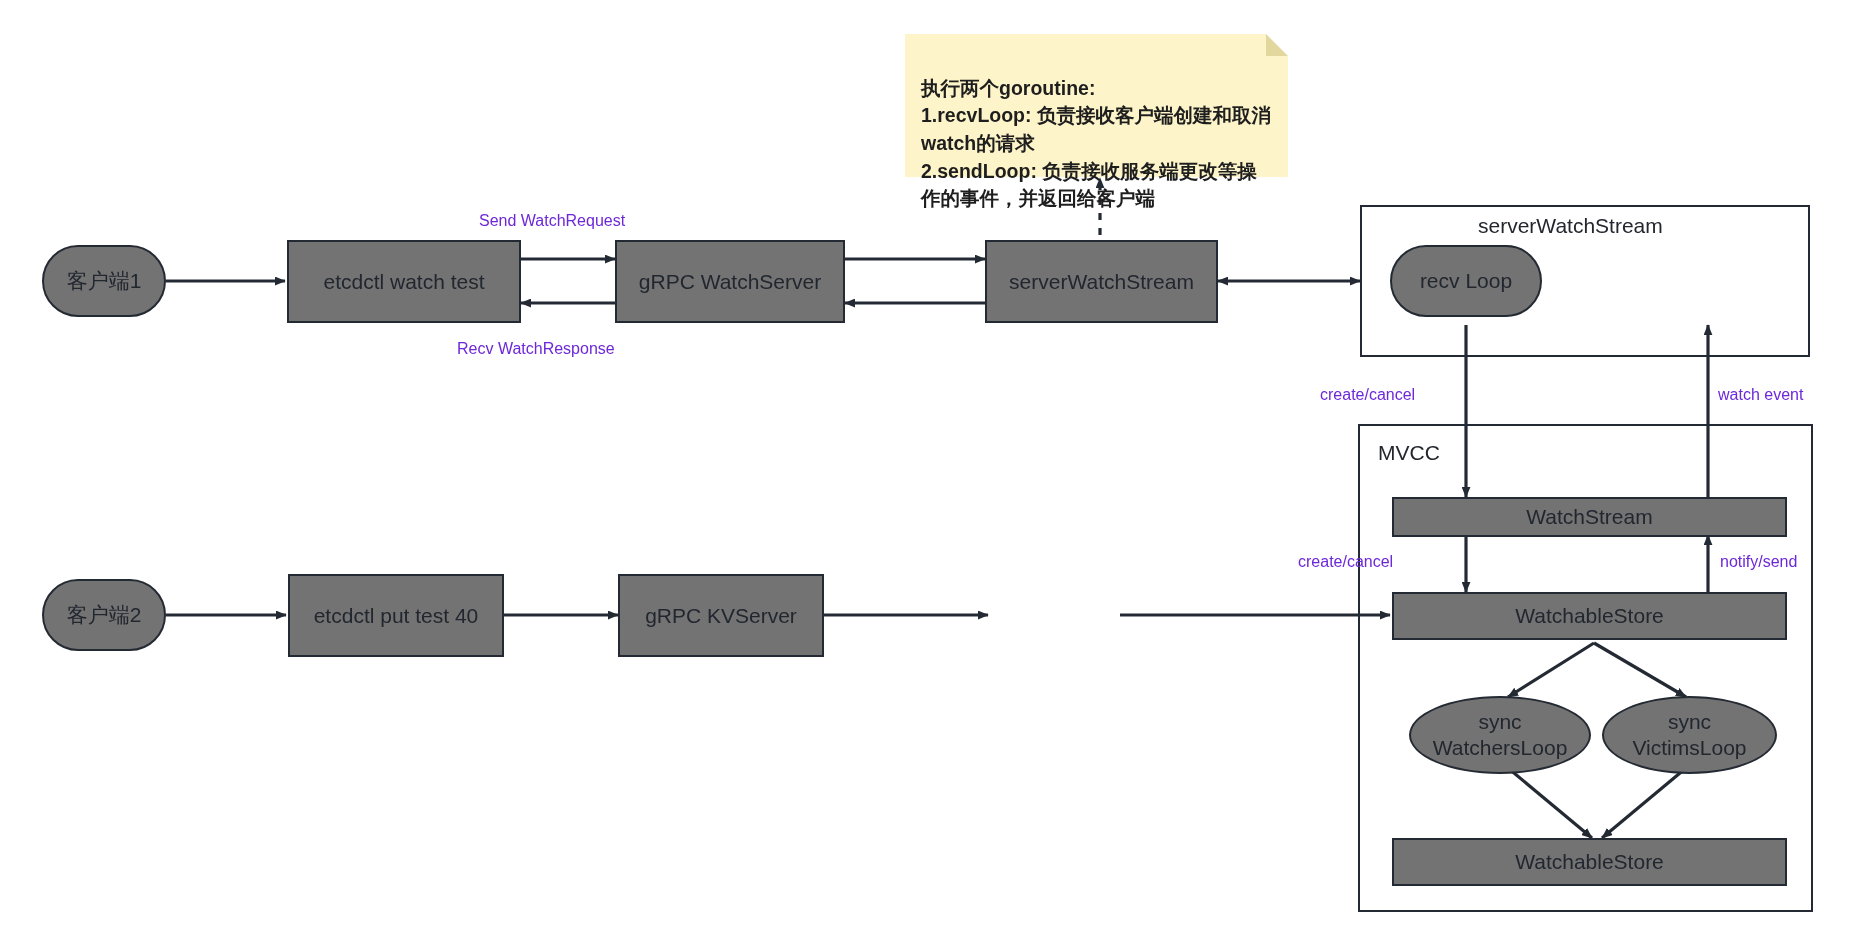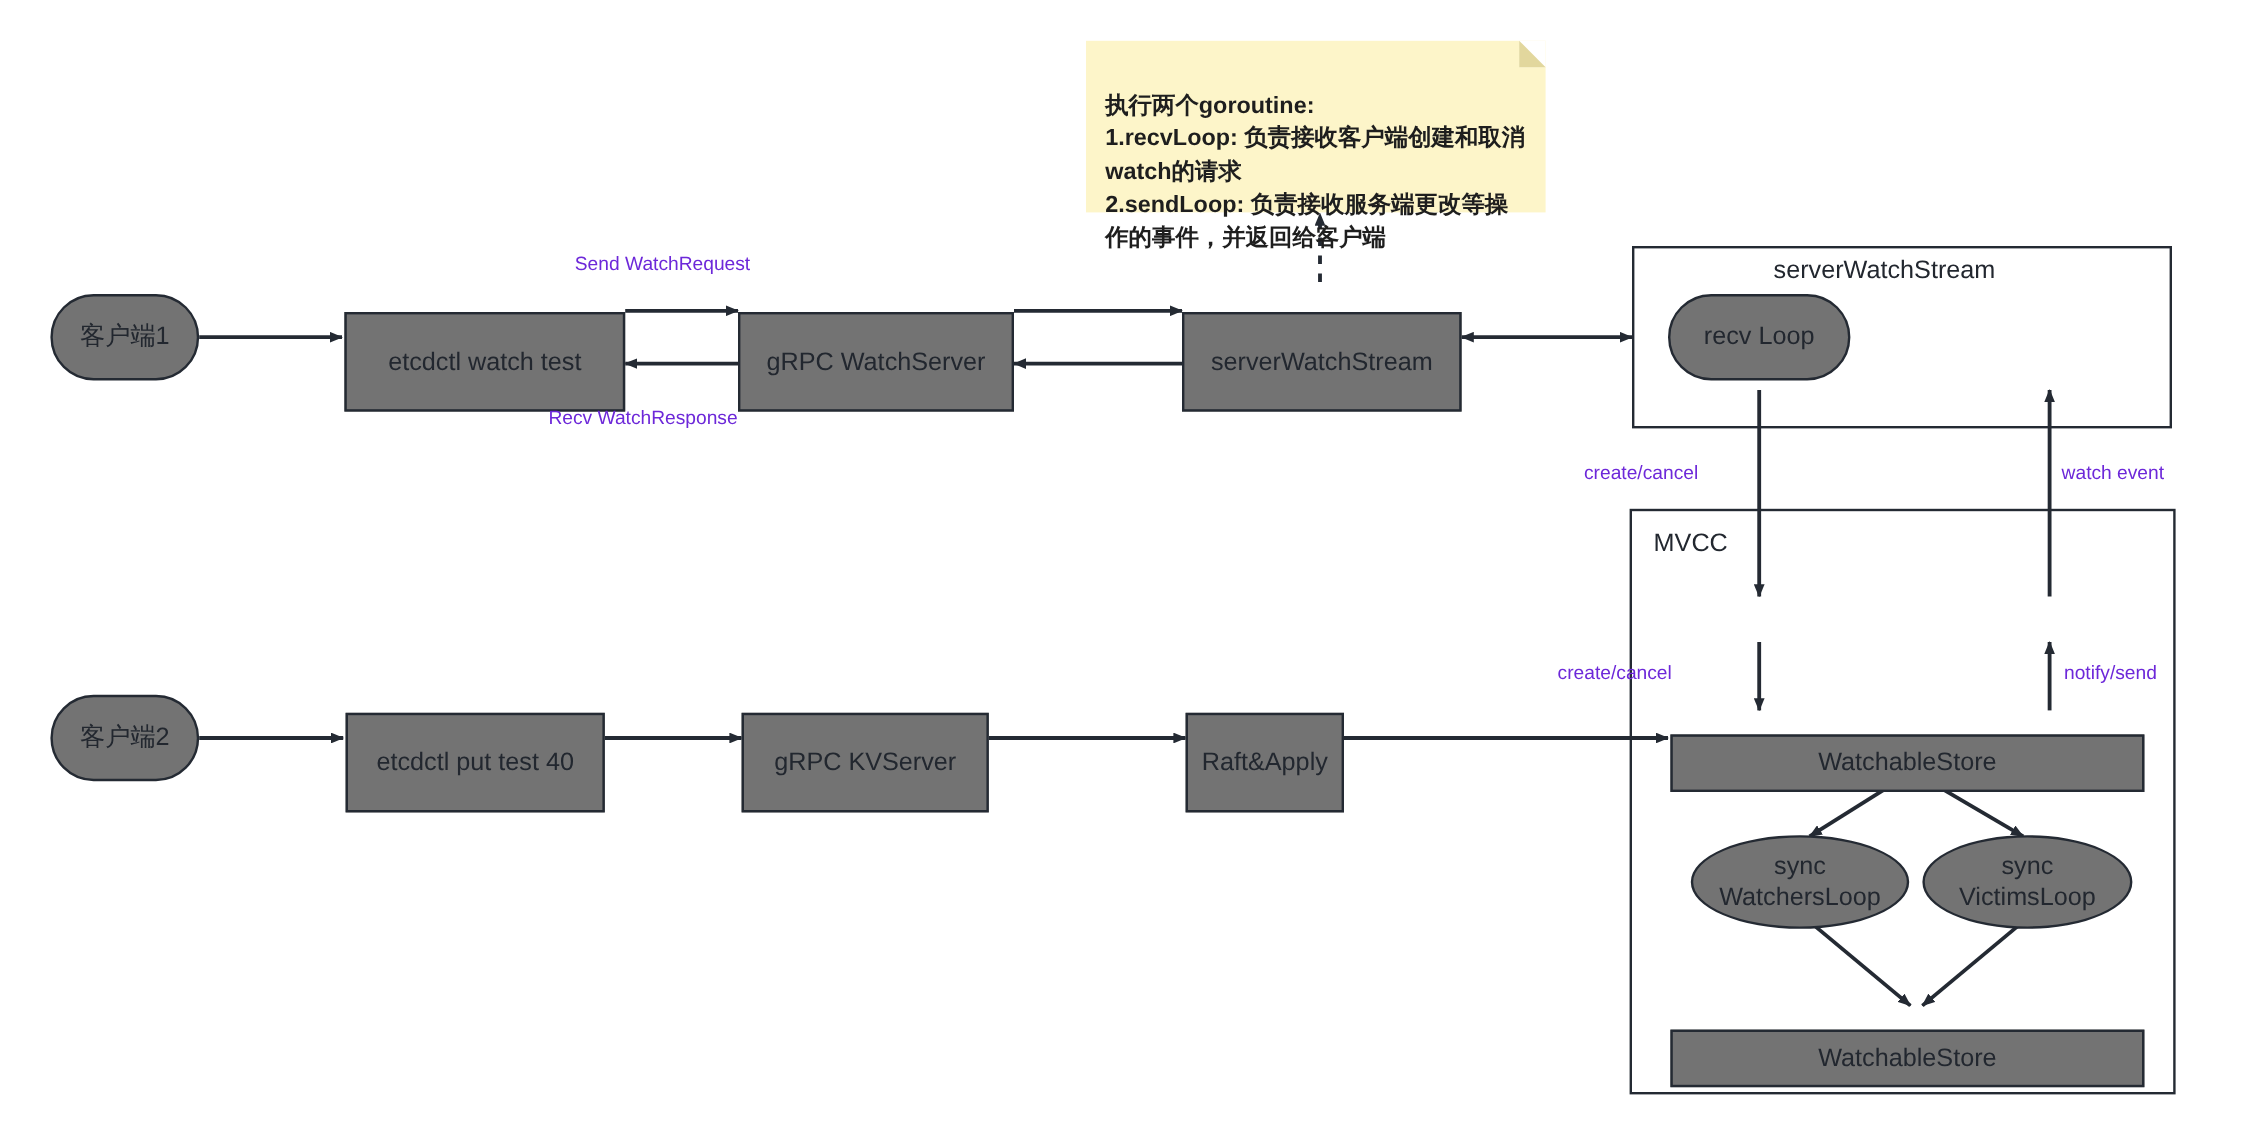--- a/index.html
+++ b/index.html
@@ -33,21 +33,21 @@
     align-items: center;
     justify-content: center;
     text-align: center;
     background: #737373;
     border: 2.5px solid #242a33;
     color: #22272f;
     font-size: 21px;
     line-height: 1.22;
     white-space: pre-line;
   }
-  .node.rect { border-radius: 0; margin-top: 20px; }
+  .node.rect { border-radius: 0; }
   .node.stadium { border-radius: 999px; }
   .node.ellipse { border-radius: 50%; }
   .container {
     position: absolute;
     box-sizing: border-box;
     background: transparent;
     border: 2.5px solid #242a33;
   }
   .container-label {
     position: absolute;
@@ -175,24 +175,24 @@
   </div>
 
   <div class="node rect" style="left:288px; top:574px; width:216px; height:83px;">
     <span>etcdctl put test 40</span>
   </div>
 
   <div class="node rect" style="left:618px; top:574px; width:206px; height:83px;">
     <span>gRPC KVServer</span>
   </div>
 
-  <div class="node rect" style="left:988px; top:574px; width:132px; height:83px;">
-    <span>Raft&amp;Apply</span>
-  </div>
-
+
+  <div class="node rect" style="left:1392px; top:497px; width:395px; height:40px;">
+    <span>WatchStream</span>
+  </div>
 
   <div class="node rect" style="left:1392px; top:592px; width:395px; height:48px;">
     <span>WatchableStore</span>
   </div>
 
   <div class="node ellipse" style="left:1409px; top:696px; width:182px; height:78px;">
     <span>sync
 WatchersLoop</span>
   </div>
 

